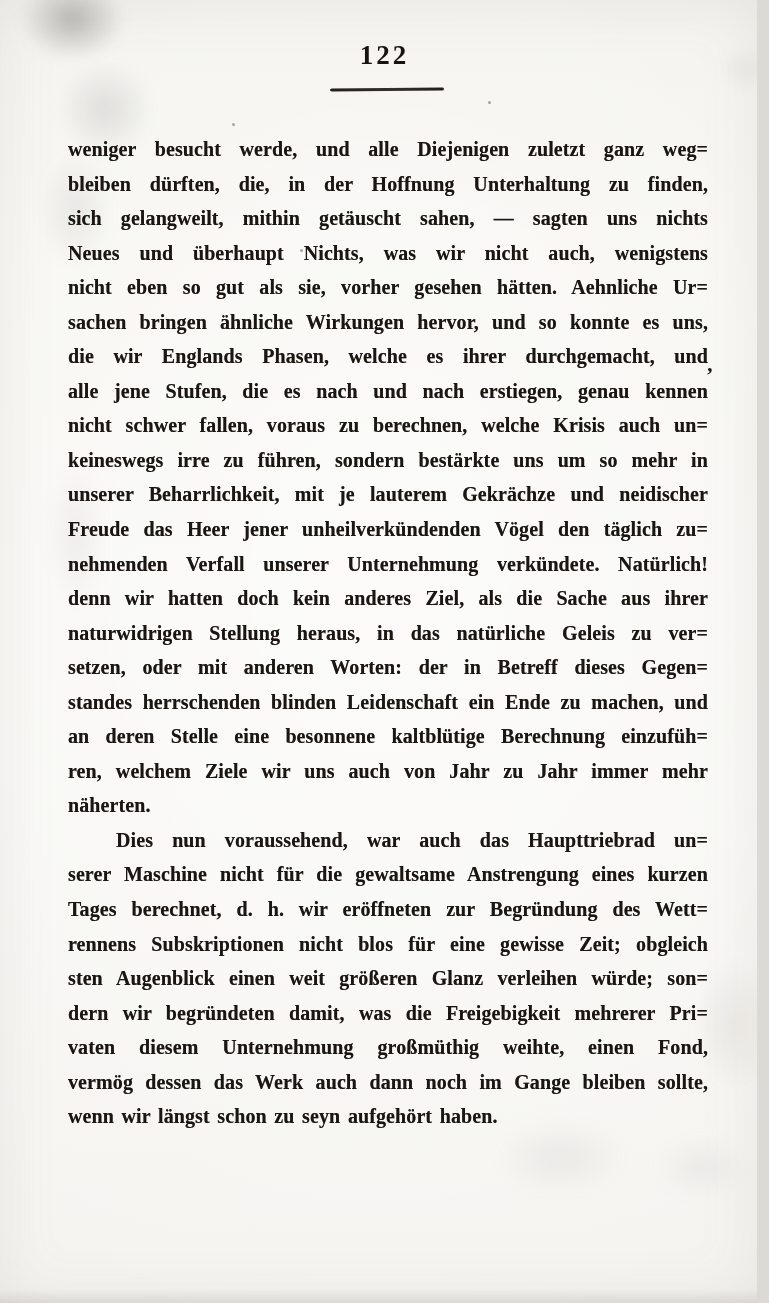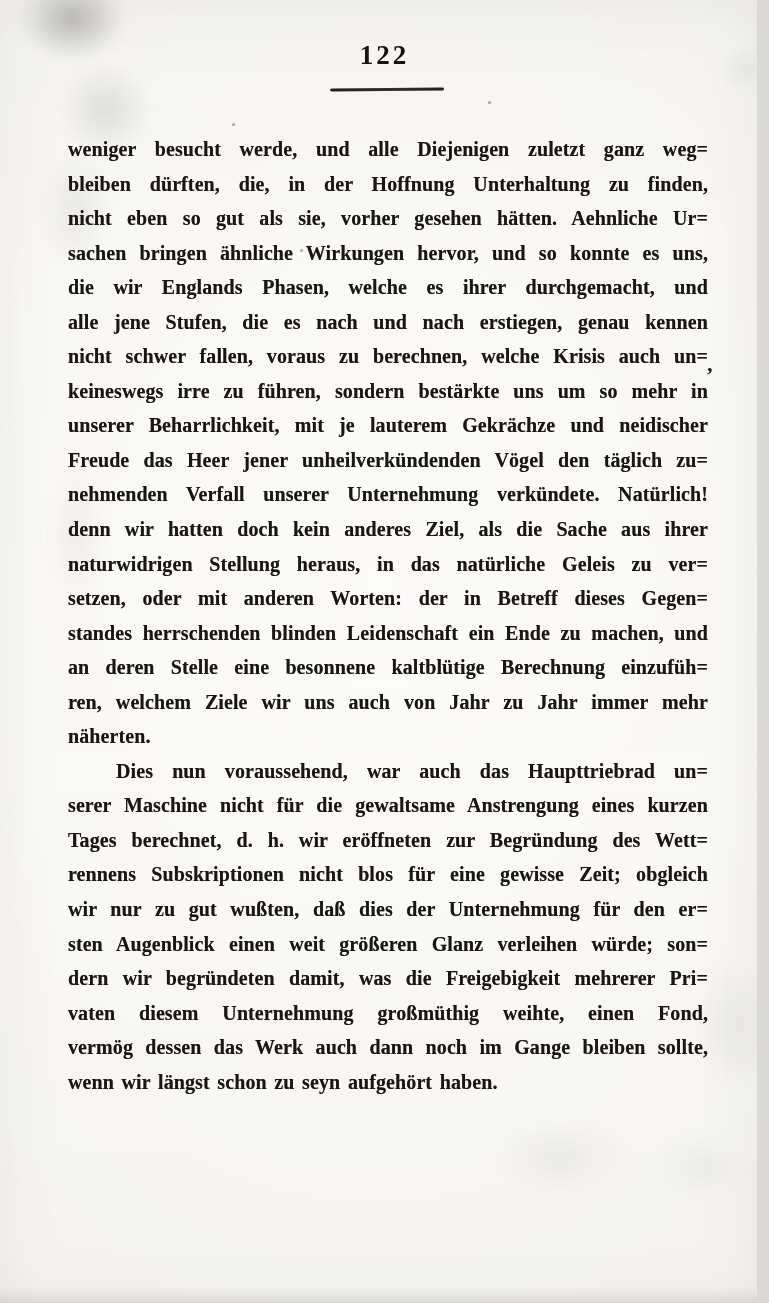--- a/index.html
+++ b/index.html
@@ -91,20 +91,22 @@
   <div class="speck" style="left:232px;top:123px;width:3px;height:3px;"></div>
   <div class="speck" style="left:300px;top:249px;width:3px;height:3px;"></div>
 
   <div class="page-number">122</div>
   <div class="header-rule"></div>
 
   <div class="text-block">
     <div>
       <div class="line">weniger besucht werde, und alle Diejenigen zuletzt ganz weg=</div>
       <div class="line">bleiben dürften, die, in der Hoffnung Unterhaltung zu finden,</div>
+      <div class="line">sich gelangweilt, mithin getäuscht sahen, — sagten uns nichts</div>
+      <div class="line">Neues und überhaupt Nichts, was wir nicht auch, wenigstens</div>
       <div class="line">nicht eben so gut als sie, vorher gesehen hätten. Aehnliche Ur=</div>
       <div class="line">sachen bringen ähnliche Wirkungen hervor, und so konnte es uns,</div>
       <div class="line">die wir Englands Phasen, welche es ihrer durchgemacht, und</div>
       <div class="line">alle jene Stufen, die es nach und nach erstiegen, genau kennen</div>
       <div class="line">nicht schwer fallen, voraus zu berechnen, welche Krisis auch un=</div>
       <div class="line">keineswegs irre zu führen, sondern bestärkte uns um so mehr in</div>
       <div class="line">unserer Beharrlichkeit, mit je lauterem Gekrächze und neidischer</div>
       <div class="line">Freude das Heer jener unheilverkündenden Vögel den täglich zu=</div>
       <div class="line">nehmenden Verfall unserer Unternehmung verkündete. Natürlich!</div>
       <div class="line">denn wir hatten doch kein anderes Ziel, als die Sache aus ihrer</div>
@@ -113,21 +115,20 @@
       <div class="line">standes herrschenden blinden Leidenschaft ein Ende zu machen, und</div>
       <div class="line">an deren Stelle eine besonnene kaltblütige Berechnung einzufüh=</div>
       <div class="line">ren, welchem Ziele wir uns auch von Jahr zu Jahr immer mehr</div>
       <div class="line no-just">näherten.</div>
     </div>
     <div>
       <div class="line indent">Dies nun voraussehend, war auch das Haupttriebrad un=</div>
       <div class="line">serer Maschine nicht für die gewaltsame Anstrengung eines kurzen</div>
       <div class="line">Tages berechnet, d. h. wir eröffneten zur Begründung des Wett=</div>
       <div class="line">rennens Subskriptionen nicht blos für eine gewisse Zeit; obgleich</div>
-      <div class="line">wir nur zu gut wußten, daß dies der Unternehmung für den er=</div>
       <div class="line">sten Augenblick einen weit größeren Glanz verleihen würde; son=</div>
       <div class="line">dern wir begründeten damit, was die Freigebigkeit mehrerer Pri=</div>
       <div class="line">vaten diesem Unternehmung großmüthig weihte, einen Fond,</div>
       <div class="line">vermög dessen das Werk auch dann noch im Gange bleiben sollte,</div>
       <div class="line no-just">wenn wir längst schon zu seyn aufgehört haben.</div>
     </div>
   </div>
 
   <span class="stray-mark">’</span>
 

